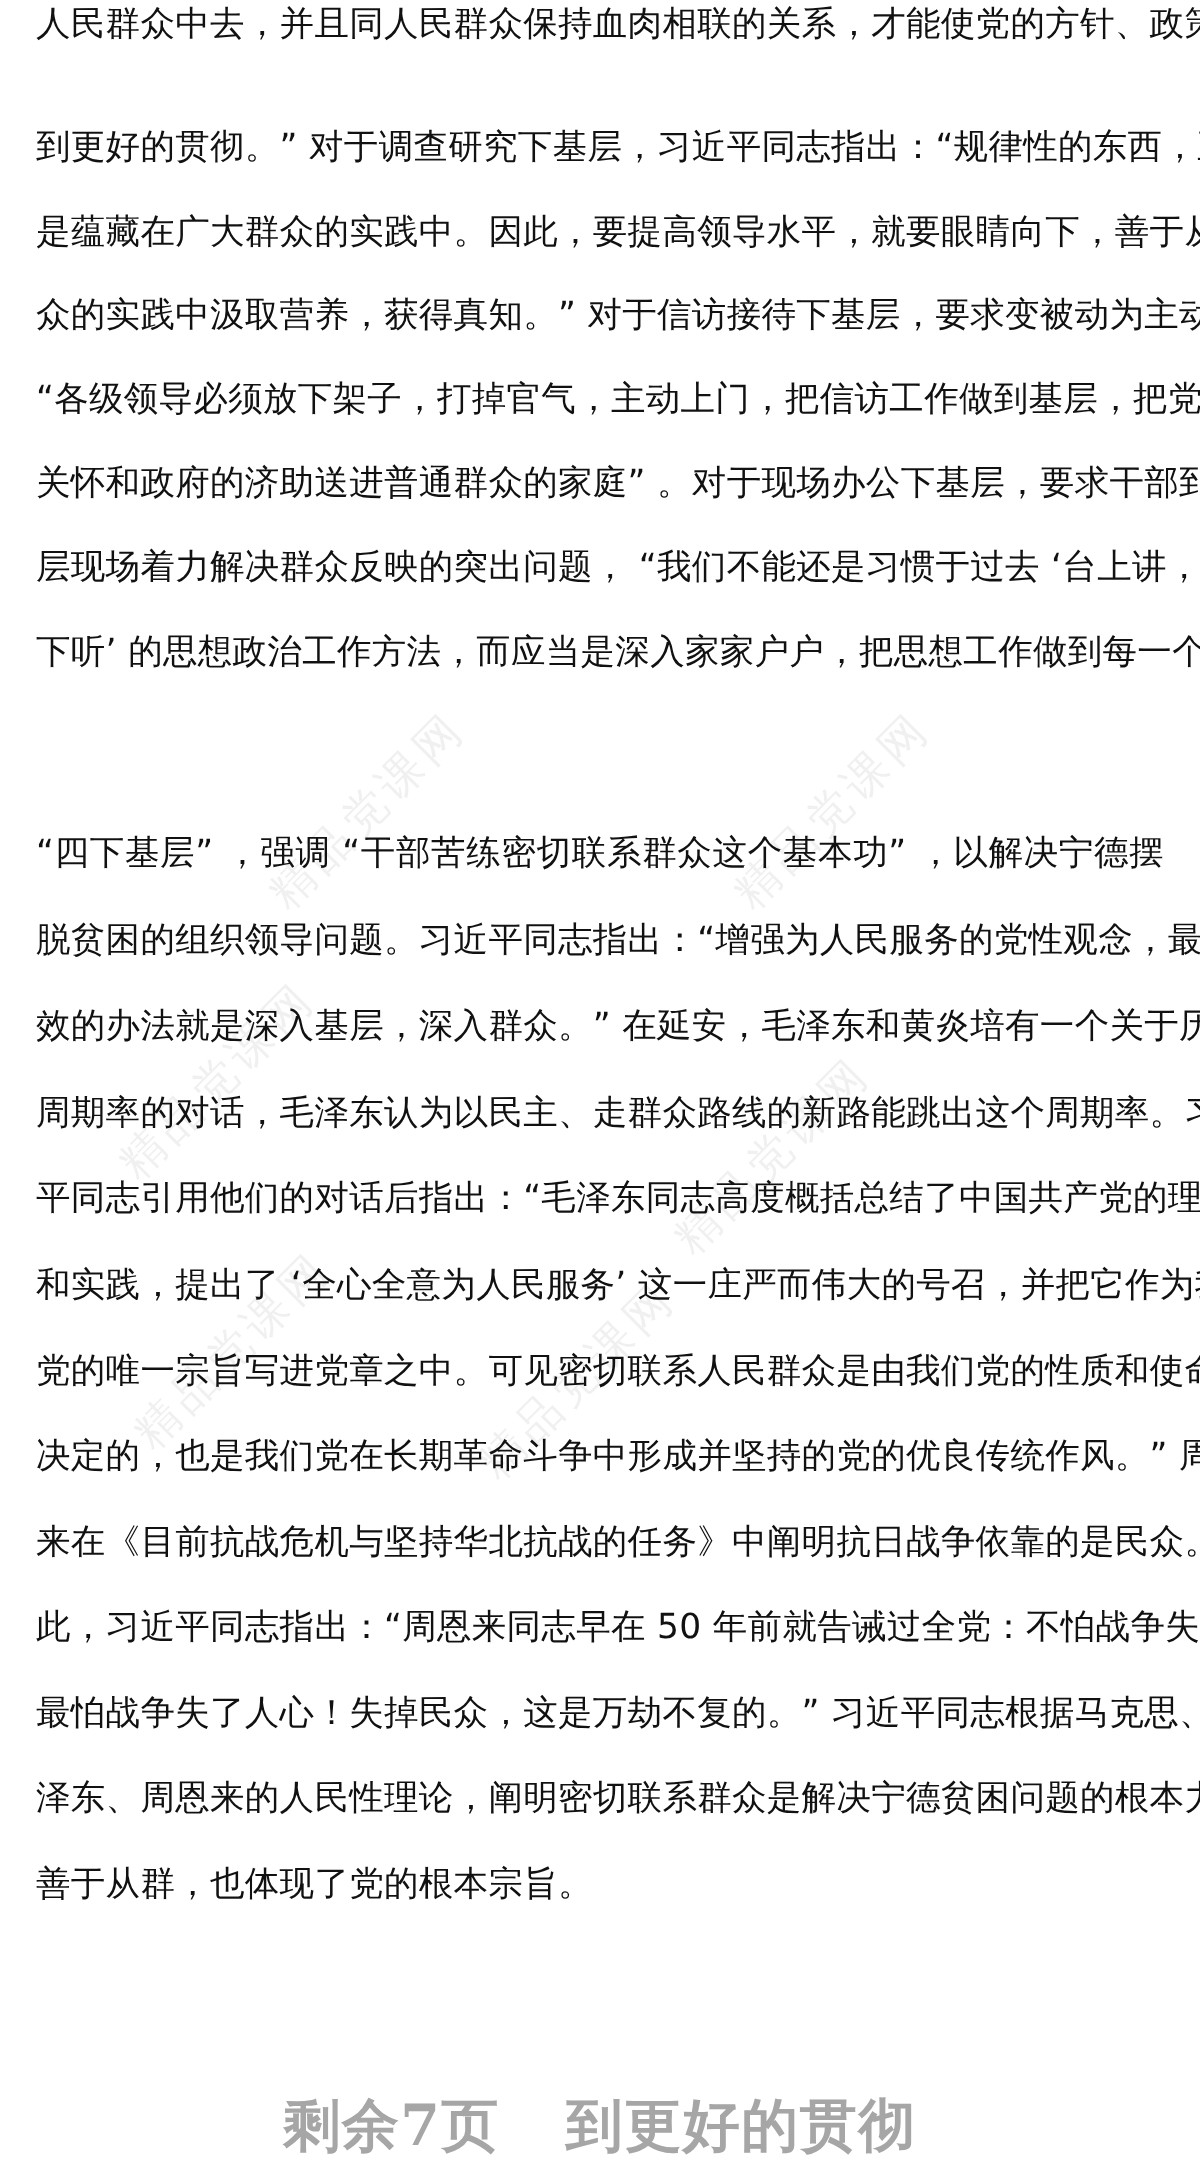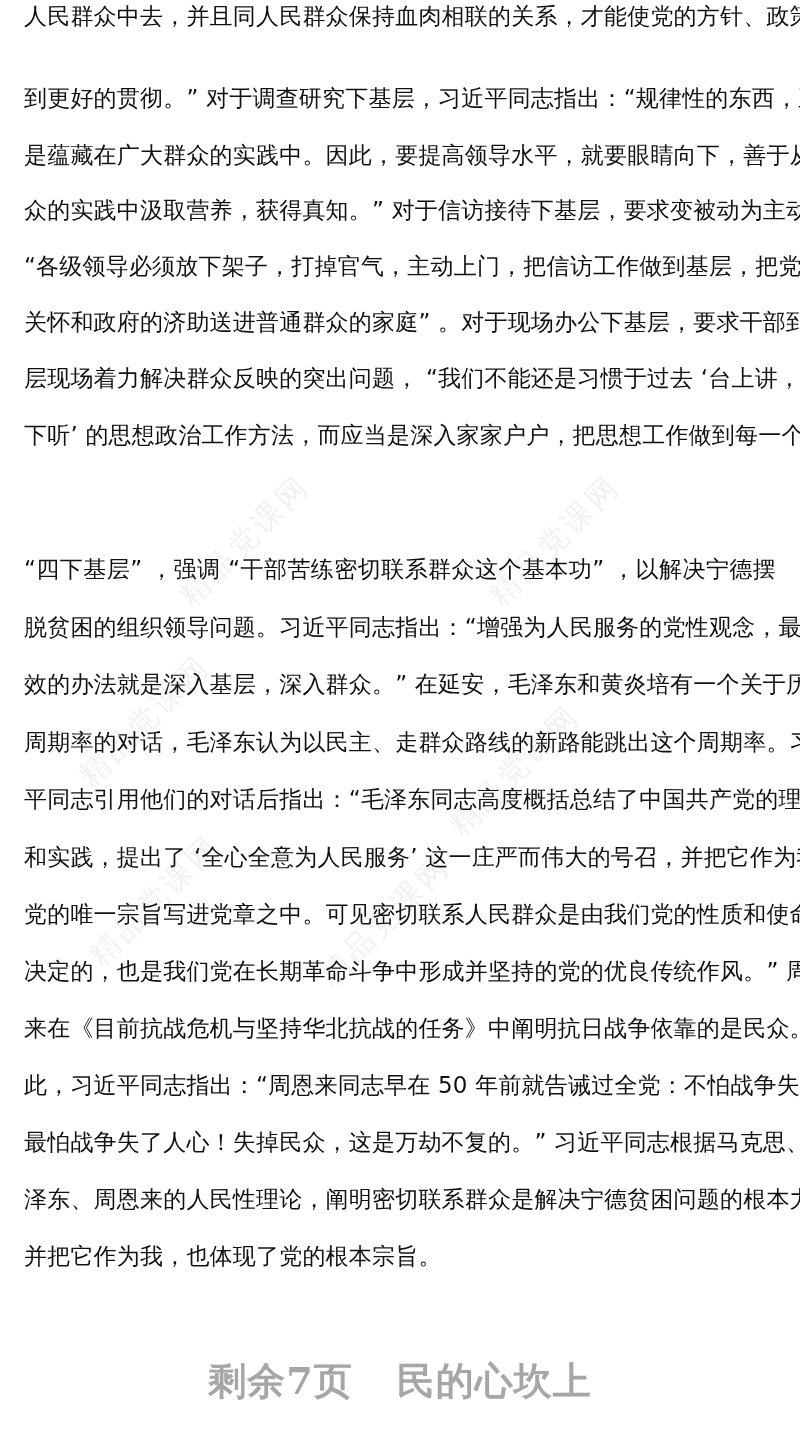--- a/index.html
+++ b/index.html
@@ -7,21 +7,21 @@
          font-family: "DejaVu Sans", "Liberation Sans", sans-serif; color: #111111; }
   .page { position: absolute; left: 0; top: 0; width: 800px; height: 1456px; }
   .line { position: absolute; left: 24px; width: 752px; font-size: 23px; line-height: 30px;
           white-space: nowrap; letter-spacing: 0.2px; text-align: justify; text-align-last: justify; }
   .line.last { text-align-last: left; }
   .watermark { position: absolute; font-size: 30px; color: rgba(0,0,0,0.06); transform: rotate(-45deg);
                white-space: nowrap; pointer-events: none; letter-spacing: 4px; }
   .cta { position: absolute; left: 0; width: 800px; top: 1356px; text-align: center;
          font-family: "DejaVu Serif", "Liberation Serif", serif; font-weight: bold; font-size: 38px;
          color: #a6a6a6; letter-spacing: 1px; }
-  .cta span { display: inline-block; }
+  .cta span { display: inline-block; margin-top: 36px; }
   .cta .gap { width: 44px; }
 </style>
 </head>
 <body>
 
 <div class="page">
 
   <div class="watermark" style="left:160px; top:520px;">精品党课网</div>
   <div class="watermark" style="left:470px; top:520px;">精品党课网</div>
   <div class="watermark" style="left:60px; top:700px;">精品党课网</div>
@@ -43,18 +43,18 @@
   <div class="line" style="top:669px;">效的办法就是深入基层，深入群众。” 在延安，毛泽东和黄炎培有一个关于历史</div>
   <div class="line" style="top:727px;">周期率的对话，毛泽东认为以民主、走群众路线的新路能跳出这个周期率。习近</div>
   <div class="line" style="top:784px;">平同志引用他们的对话后指出：“毛泽东同志高度概括总结了中国共产党的理论</div>
   <div class="line" style="top:842px;">和实践，提出了 ‘全心全意为人民服务’ 这一庄严而伟大的号召，并把它作为我</div>
   <div class="line" style="top:899px;">党的唯一宗旨写进党章之中。可见密切联系人民群众是由我们党的性质和使命所</div>
   <div class="line" style="top:956px;">决定的，也是我们党在长期革命斗争中形成并坚持的党的优良传统作风。” 周恩</div>
   <div class="line" style="top:1013px;">来在《目前抗战危机与坚持华北抗战的任务》中阐明抗日战争依靠的是民众。对</div>
   <div class="line" style="top:1070px;">此，习近平同志指出：“周恩来同志早在 50 年前就告诫过全党：不怕战争失利，</div>
   <div class="line" style="top:1127px;">最怕战争失了人心！失掉民众，这是万劫不复的。” 习近平同志根据马克思、毛</div>
   <div class="line" style="top:1184px;">泽东、周恩来的人民性理论，阐明密切联系群众是解决宁德贫困问题的根本力量</div>
-  <div class="line last" style="top:1241px;">并把它作为我，也体现了党的根本宗旨。</div>
+  <div class="line last" style="top:1241px;">善于从群，也体现了党的根本宗旨。</div>
 
   <div class="cta">
-    <span>剩余7页</span><span class="gap"></span><span>民的心坎上</span>
+    <span>剩余7页</span><span class="gap"></span><span>到更好的贯彻</span>
   </div>
 </div>
 
 </body></html>

